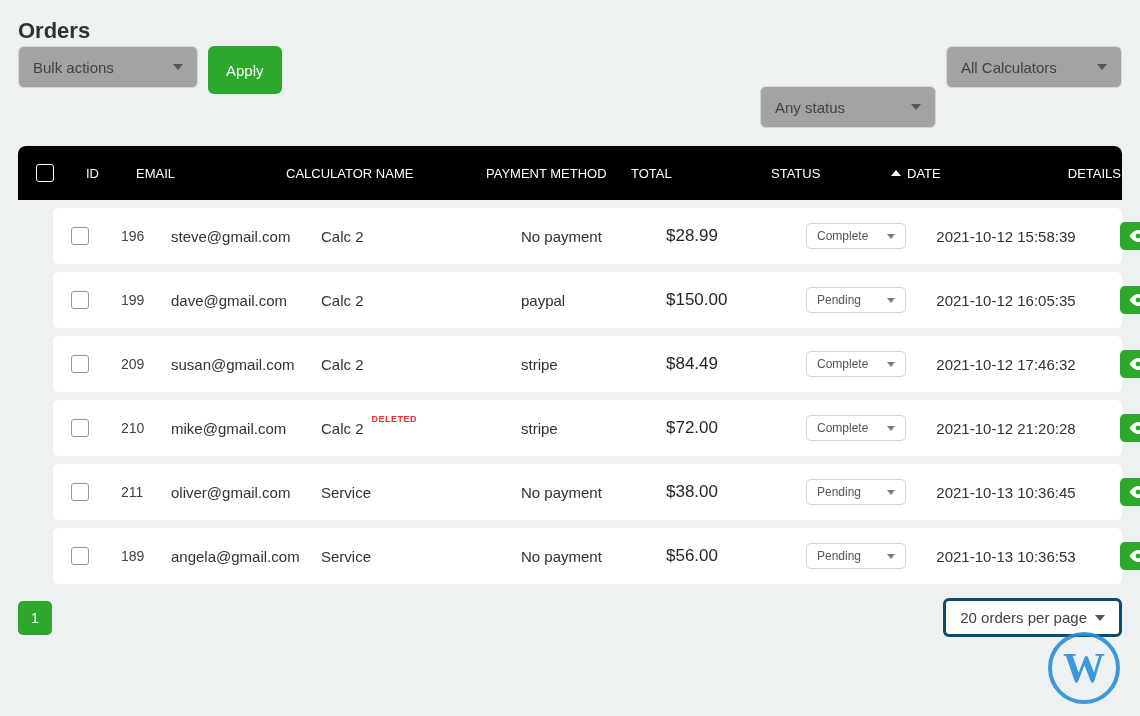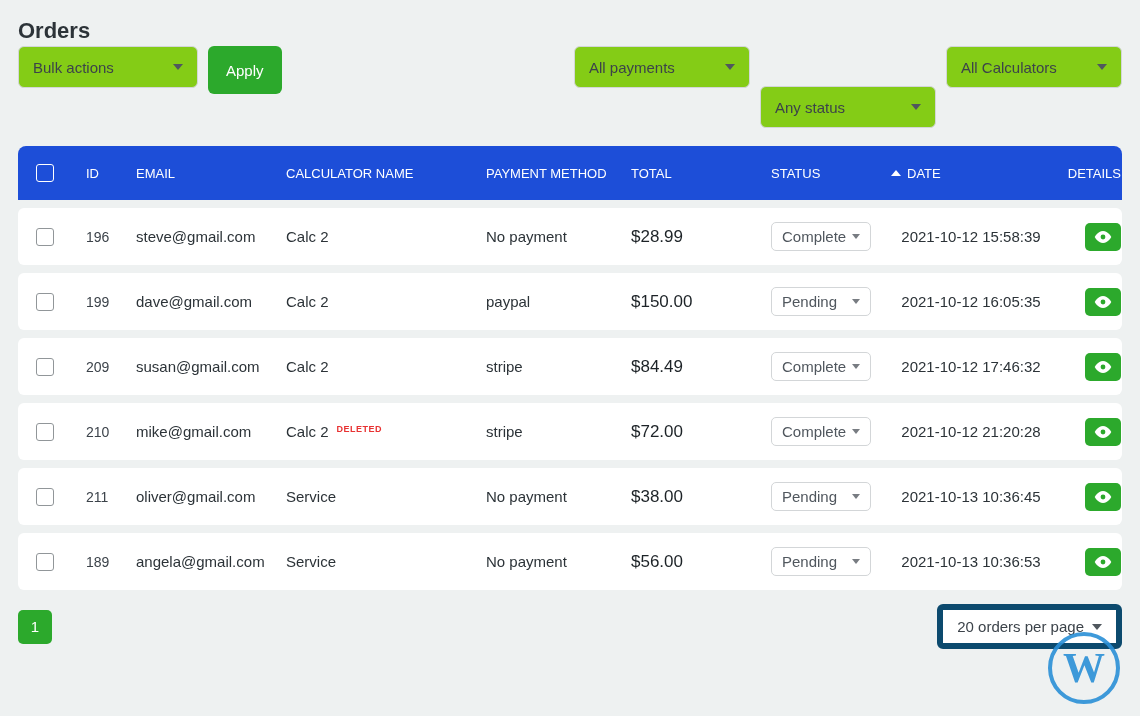--- a/index.html
+++ b/index.html
@@ -1,44 +1,44 @@
 <!DOCTYPE html>
 <html><head>
 <meta charset="utf-8">
 <style>
 * { box-sizing: border-box; margin: 0; padding: 0; }
 body { font-family: -apple-system, BlinkMacSystemFont, "Segoe UI", Arial, sans-serif; background: #eef1f1; padding: 18px; width: 1140px; color: #2c3338; }
 .page-title { font-size: 22px; font-weight: 700; margin-bottom: 2px; }
 .toolbar { display: flex; justify-content: space-between; margin-bottom: 18px; }
 .toolbar-left, .toolbar-right { display: flex; gap: 10px; }
-.dropdown { display: flex; align-items: center; justify-content: space-between; background: #84cc16; border: 1px solid #d3d6d8; border-radius: 6px; padding: 8px 14px; font-size: 15px; color: #3c434a; cursor: pointer; height: 42px; }
+.dropdown { display: flex; align-items: center; justify-content: space-between; background: #a3a3a3; border: 1px solid #d3d6d8; border-radius: 6px; padding: 8px 14px; font-size: 15px; color: #3c434a; cursor: pointer; height: 42px; }
 .dropdown .chev { margin-left: 20px; }
 .chev { width: 0; height: 0; border-left: 5px solid transparent; border-right: 5px solid transparent; border-top: 6px solid #50575e; }
 .chev-up { border-top: none; border-bottom: 6px solid #fff; }
 .apply-btn { background: #2ca92c; color: #fff; border: none; border-radius: 6px; padding: 0 18px; font-size: 15px; font-weight: 500; cursor: pointer; height: 48px; }
-.table-header { background: #1d4ed8; color: #fff; border-radius: 8px 8px 0 0; display: grid; grid-template-columns: 50px 50px 150px 200px 145px 140px 120px 160px 70px; align-items: center; padding: 18px 18px; font-size: 13px; font-weight: 500; gap: 0; }
+.table-header { background: #000000; color: #fff; border-radius: 8px 8px 0 0; display: grid; grid-template-columns: 50px 50px 150px 200px 145px 140px 120px 160px 70px; align-items: center; padding: 18px 18px; font-size: 13px; font-weight: 500; gap: 0; }
 .table-header .col-details { text-align: right; }
 .th-date { display: flex; align-items: center; gap: 6px; cursor: pointer; }
-.row { background: #fff; border-radius: 6px; margin-top: 8px; display: grid; grid-template-columns: 50px 50px 150px 200px 145px 140px 120px 160px 70px; align-items: center; padding: 14px 18px; font-size: 15px; }
+.row { background: #fff; border-radius: 6px; margin-top: 8px; display: grid; grid-template-columns: 50px 50px 150px 200px 145px 140px 120px 160px 70px; align-items: center; padding: 14px 18px; font-size: 15px; margin-left: 35px; }
 .checkbox { width: 18px; height: 18px; border: 1.5px solid #919699; border-radius: 3px; background: #fff; cursor: pointer; }
 .header-check { border-color: #fff; background: transparent; }
 .cell-id { color: #3c434a; font-size: 14px; }
 .cell-email, .cell-calc, .cell-payment, .cell-date { color: #2c3338; font-size: 15px; }
 .cell-total { font-size: 17px; font-weight: 400; color: #1d2327; }
-.calc-wrap { display: flex; align-items: flex-end; gap: 8px; }
+.calc-wrap { display: flex; align-items: flex-start; gap: 8px; }
 .deleted-badge { color: #e83232; font-size: 9px; font-weight: 700; letter-spacing: 0.5px; position: relative; top: -6px; }
-.status-dd { display: flex; align-items: center; justify-content: space-between; border: 1px solid #d3d6d8; border-radius: 5px; padding: 5px 10px; font-size: 15px; color: #50575e; background: #fff; cursor: pointer; width: 100px; }
+.status-dd { display: flex; align-items: center; justify-content: space-between; border: 1px solid #d3d6d8; border-radius: 5px; padding: 5px 10px; font-size: 12px; color: #50575e; background: #fff; cursor: pointer; width: 100px; }
 .status-dd .chev { border-top-color: #787c82; border-left-width: 4px; border-right-width: 4px; border-top-width: 5px; }
 .cell-date { text-align: center; font-size: 15px; }
 .cell-details { display: flex; justify-content: flex-end; }
 .eye-btn { background: #2ca92c; border: none; border-radius: 5px; width: 36px; height: 28px; display: flex; align-items: center; justify-content: center; cursor: pointer; }
 .eye-icon svg { display: block; }
 .footer { display: flex; justify-content: space-between; align-items: center; margin-top: 14px; }
 .page-btn { background: #2ca92c; color: #fff; border: none; border-radius: 5px; width: 34px; height: 34px; font-size: 15px; font-weight: 500; cursor: pointer; }
-.perpage { display: flex; align-items: center; gap: 8px; background: #fff; border: 6px solid #0c4a6e; border-radius: 6px; padding: 8px 14px; font-size: 15px; color: #3c434a; cursor: pointer; }
+.perpage { display: flex; align-items: center; gap: 8px; background: #fff; border: 3px solid #0c4a6e; border-radius: 6px; padding: 8px 14px; font-size: 15px; color: #3c434a; cursor: pointer; }
 .watermark { position: fixed; right: 20px; bottom: 12px; display: flex; align-items: center; gap: 4px; opacity: 0.9; pointer-events: none; }
 .wm-circle { width: 72px; height: 72px; border: 4px solid #2a8fd6; border-radius: 50%; display: flex; align-items: center; justify-content: center; position: relative; }
 .wm-w { font-family: Georgia, serif; font-size: 42px; font-weight: 700; color: #2a8fd6; line-height: 1; }
 .wm-text { font-size: 46px; font-weight: 600; letter-spacing: 2px; }
 .wm-wp { color: #8fb536; }
 .wm-cn { color: #4aa3d8; }
 </style>
 </head>
 <body>
 
@@ -46,24 +46,20 @@
 
 <div class="toolbar">
   <div class="toolbar-left">
     <div class="dropdown" style="width:180px;">
       <span>Bulk actions</span>
       <span class="chev"></span>
     </div>
     <button class="apply-btn">Apply</button>
   </div>
   <div class="toolbar-right">
-    <div class="dropdown" style="width:176px;">
-      <span>All payments</span>
-      <span class="chev"></span>
-    </div>
     <div class="dropdown" style="width:176px;margin-top:40px;">
       <span>Any status</span>
       <span class="chev"></span>
     </div>
     <div class="dropdown" style="width:176px;gap:16px;">
       <span>All Calculators</span>
       <span class="chev"></span>
     </div>
   </div>
 </div>

